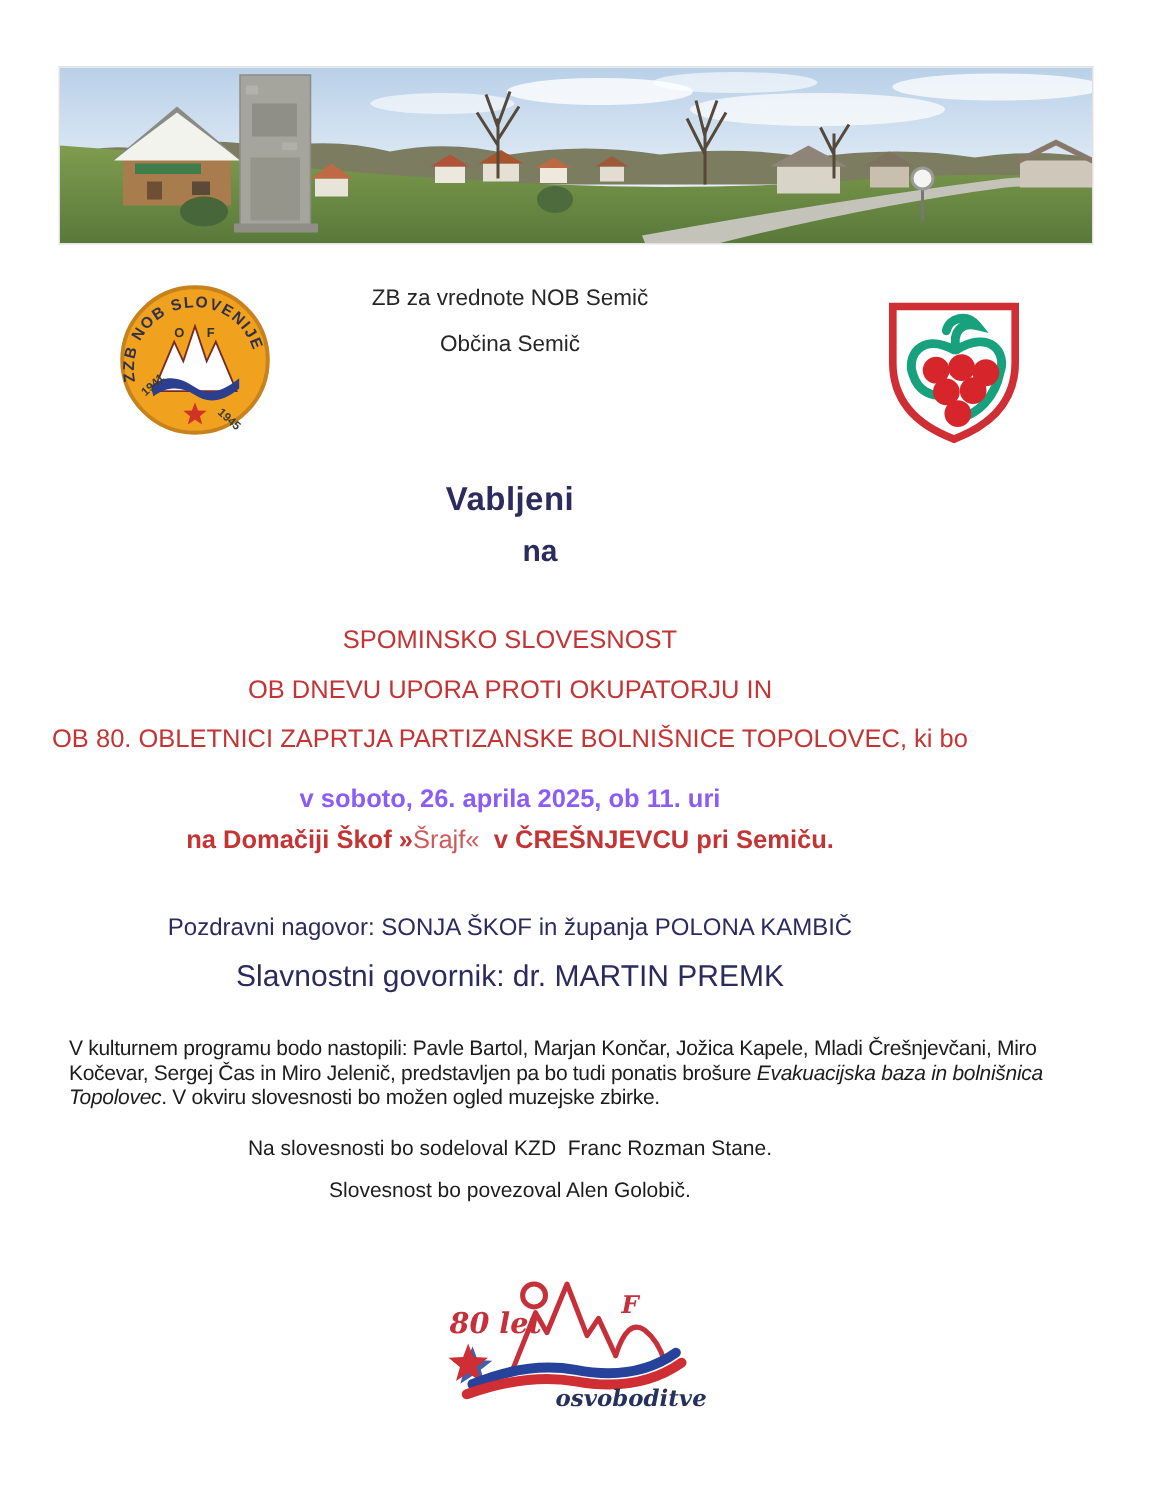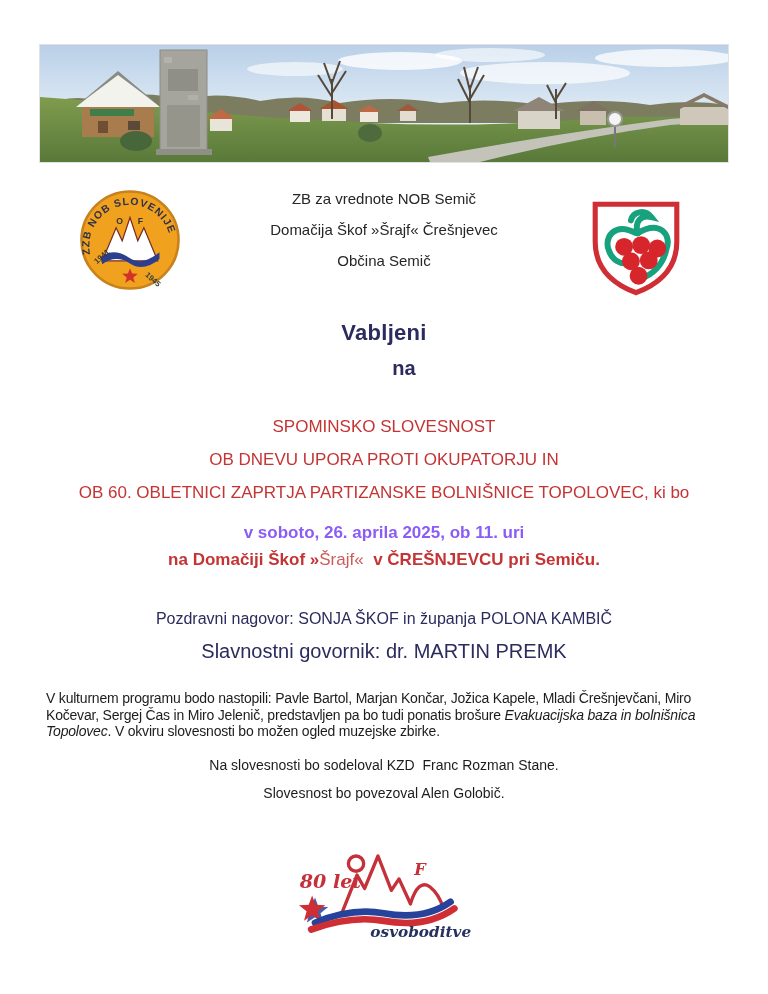--- a/index.html
+++ b/index.html
@@ -1,18 +1,18 @@
 <!DOCTYPE html>
 <html><head>
 <meta charset="utf-8">
 <style>
   html,body{margin:0;padding:0;background:#fff;}
   .page{position:relative;width:768px;height:994px;background:#ffffff;overflow:hidden;
         font-family:"Liberation Sans",sans-serif;}
-  .abs{position:absolute;left:0;width:768px;text-align:center;}
+  .abs{position:absolute;left:0;width:680px;text-align:center;}
   
   .banner{position:absolute;left:40px;top:45px;width:688px;height:117px;outline:1px solid #e2e2e2;}
   
   .badge{position:absolute;left:78px;top:188px;width:104px;height:104px;}
   .shield{position:absolute;left:585px;top:190px;width:102px;height:117px;}
   
   .org{top:183px;font-size:15px;line-height:31px;color:#262626;}
   
   .vabljeni{top:320px;font-size:22px;font-weight:bold;color:#2b2b5e;letter-spacing:.3px;}
   .na{top:357px;font-size:20px;font-weight:bold;color:#2b2b5e;margin-left:20px;}
@@ -133,21 +133,20 @@
     <text x="69" y="42" font-size="10" font-weight="bold" fill="#33332e">F</text>
     <path fill="#ffffff" stroke="#7a2a20" stroke-width="1.4" d="M28,84 L44,46 L51,61 L60,34 L69,61 L76,46 L92,84 Z"></path>
     <path fill="#2c3f8f" d="M26,80 C38,70 50,74 60,81 C70,88 82,84 94,74 L94,82 C82,92 70,94 60,87 C50,80 38,80 28,88 Z"></path>
     <path fill="#d13427" transform="translate(60,102) scale(0.95)" d="M0,-10 L2.47,-3.40 L9.51,-3.09 L3.99,1.30 L5.88,8.09 L0,4.2 L-5.88,8.09 L-3.99,1.30 L-9.51,-3.09 L-2.47,-3.40 Z"></path>
     <text font-size="9" font-weight="bold" fill="#3a3a34" transform="translate(22,88) rotate(-42)">1941</text>
     <text font-size="9" font-weight="bold" fill="#3a3a34" transform="translate(77,101) rotate(42)">1945</text>
   </svg>
 
   <div class="abs org">
     <div>ZB za vrednote NOB Semič</div>
-    <div>Domačija Škof »Šrajf« Črešnjevec</div>
     <div>Občina Semič</div>
   </div>
 
   <svg class="shield" viewBox="0 0 120 120">
     <path fill="#ffffff" stroke="#cf2e34" stroke-width="6" d="M12,8 H108 V52 Q108,94 60,112 Q12,94 12,52 Z"></path>
     <g stroke="#17a17d" stroke-width="7" fill="none" stroke-linecap="round">
       <path d="M62,42 C58,28 66,20 78,23 C70,13 56,17 54,27"></path>
       <path d="M60,42 C34,28 22,48 28,62 C32,74 42,79 50,77"></path>
       <path d="M62,42 C88,26 102,44 96,60 C92,80 78,92 66,95"></path>
     </g>
@@ -160,21 +159,21 @@
       <circle cx="63" cy="92" r="10.5"></circle>
     </g>
   </svg>
 
   <div class="abs vabljeni">Vabljeni</div>
   <div class="abs na">na</div>
 
   <div class="abs red-block">
     <div>SPOMINSKO SLOVESNOST</div>
     <div>OB DNEVU UPORA PROTI OKUPATORJU IN</div>
-    <div>OB 60. OBLETNICI ZAPRTJA PARTIZANSKE BOLNIŠNICE TOPOLOVEC, ki bo</div>
+    <div>OB 80. OBLETNICI ZAPRTJA PARTIZANSKE BOLNIŠNICE TOPOLOVEC, ki bo</div>
   </div>
 
   <div class="abs date-line">v soboto, 26. aprila 2025, ob 11. uri</div>
   <div class="abs loc-line">
     <span>na Domačiji Škof »</span><span class="light">Šrajf«</span><span class="pre">  v ČREŠNJEVCU pri Semiču.</span>
   </div>
 
   <div class="abs greeting">
     <span>Pozdravni nagovor: </span><b>SONJA ŠKOF in županja POLONA KAMBIČ</b>
   </div>

